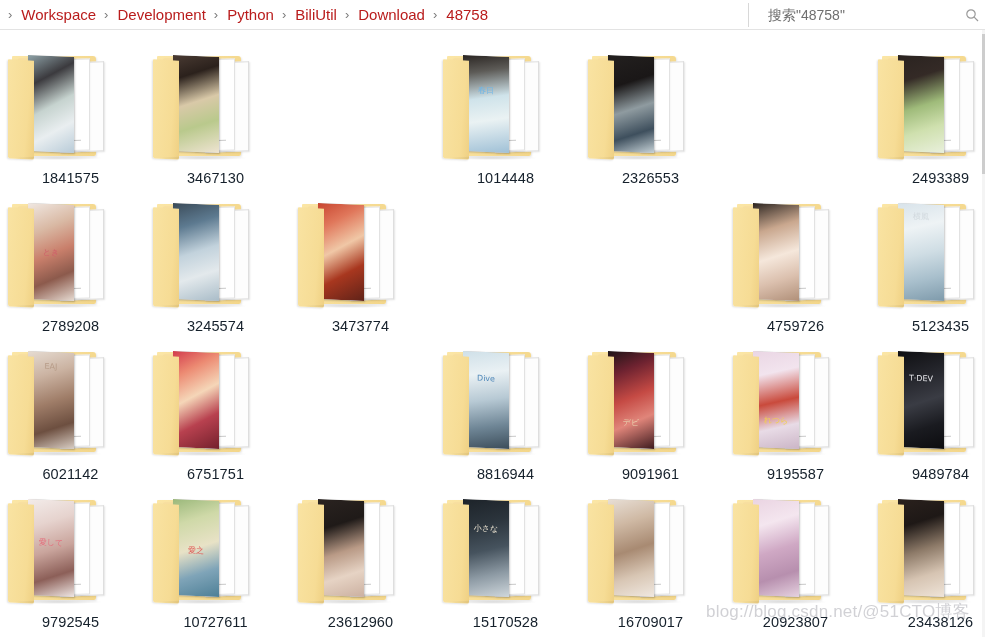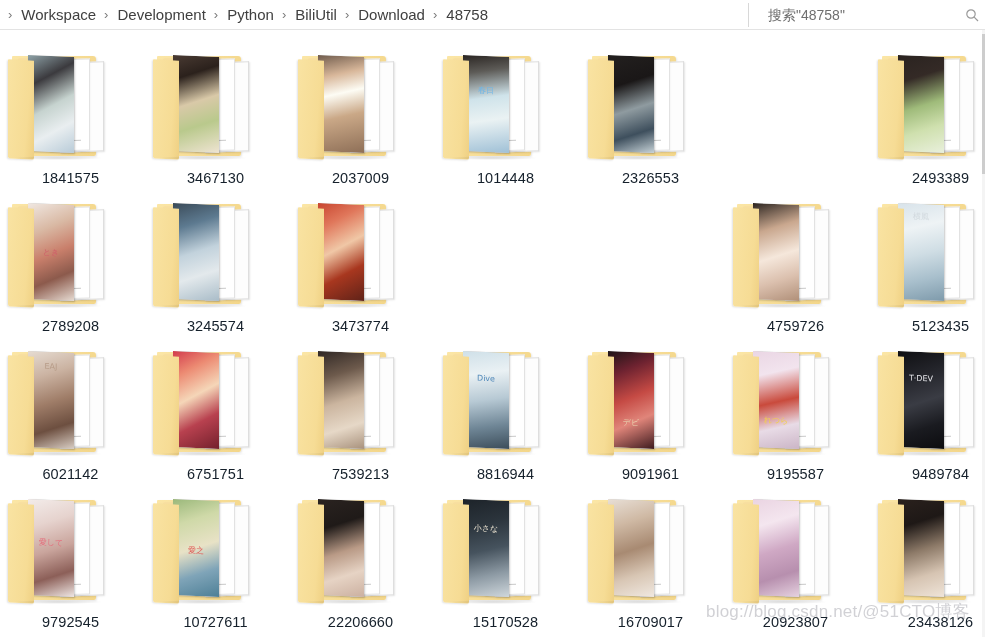--- a/index.html
+++ b/index.html
@@ -29,21 +29,21 @@
     background: #ffffff;
   }
   .crumb-sep {
     color: #7a7a7a;
     font-size: 13px;
     padding: 0 7px 0 6px;
     line-height: 1;
     user-select: none;
   }
   .crumb-item {
-    color: #404040;
+    color: #b91c1c;
     font-size: 15px;
     line-height: 1;
     white-space: nowrap;
     padding: 3px 2px;
   }
   #crumb-dropdown {
     position: absolute;
     right: 36px; top: 0;
     width: 22px; height: 29px;
     display: flex; align-items: center; justify-content: center;
@@ -324,39 +324,20 @@
           <div class="page-ticks2"></div>
         </div>
         <div class="thumb">
           <div class="thumb-inner" style="background: linear-gradient(160deg, rgb(74, 59, 51) 0%, rgb(43, 33, 28) 22%, rgb(217, 201, 168) 48%, rgb(185, 201, 140) 70%, rgb(239, 228, 210) 100%);"></div>
         </div>
         <div class="fld-front"></div>
         <div class="fld-shadow"></div>
       </div>
       <div class="label">3467130</div>
     </div>
-    <div class="cell" style="left: 288px; top: 18px;">
-      <div class="folder">
-        <div class="fld-back">
-          <div class="fld-tab"></div>
-        </div>
-        <div class="sheet-far"></div>
-        <div class="sheet-near">
-          <div class="page-rule"></div>
-          <div class="page-ticks"></div>
-          <div class="page-ticks2"></div>
-        </div>
-        <div class="thumb">
-          <div class="thumb-inner" style="background: linear-gradient(165deg, rgb(111, 91, 76) 0%, rgb(216, 183, 154) 22%, rgb(253, 252, 244) 40%, rgb(202, 168, 135) 62%, rgb(142, 111, 87) 100%);"></div>
-        </div>
-        <div class="fld-front"></div>
-        <div class="fld-shadow"></div>
-      </div>
-      <div class="label">2037009</div>
-    </div>
     <div class="cell" style="left: 433px; top: 18px;">
       <div class="folder">
         <div class="fld-back">
           <div class="fld-tab"></div>
         </div>
         <div class="sheet-far"></div>
         <div class="sheet-near">
           <div class="page-rule"></div>
           <div class="page-ticks"></div>
           <div class="page-ticks2"></div>
@@ -537,39 +518,20 @@
           <div class="page-ticks2"></div>
         </div>
         <div class="thumb">
           <div class="thumb-inner" style="background: linear-gradient(150deg, rgb(210, 58, 76) 0%, rgb(236, 138, 114) 22%, rgb(245, 214, 184) 46%, rgb(184, 65, 79) 70%, rgb(115, 32, 44) 100%);"></div>
         </div>
         <div class="fld-front"></div>
         <div class="fld-shadow"></div>
       </div>
       <div class="label">6751751</div>
     </div>
-    <div class="cell" style="left: 288px; top: 314px;">
-      <div class="folder">
-        <div class="fld-back">
-          <div class="fld-tab"></div>
-        </div>
-        <div class="sheet-far"></div>
-        <div class="sheet-near">
-          <div class="page-rule"></div>
-          <div class="page-ticks"></div>
-          <div class="page-ticks2"></div>
-        </div>
-        <div class="thumb">
-          <div class="thumb-inner" style="background: linear-gradient(160deg, rgb(47, 39, 36) 0%, rgb(109, 90, 76) 26%, rgb(203, 181, 159) 52%, rgb(230, 216, 199) 76%, rgb(168, 145, 124) 100%);"></div>
-        </div>
-        <div class="fld-front"></div>
-        <div class="fld-shadow"></div>
-      </div>
-      <div class="label">7539213</div>
-    </div>
     <div class="cell" style="left: 433px; top: 314px;">
       <div class="folder">
         <div class="fld-back">
           <div class="fld-tab"></div>
         </div>
         <div class="sheet-far"></div>
         <div class="sheet-near">
           <div class="page-rule"></div>
           <div class="page-ticks"></div>
           <div class="page-ticks2"></div>
@@ -693,21 +655,21 @@
           <div class="page-rule"></div>
           <div class="page-ticks"></div>
           <div class="page-ticks2"></div>
         </div>
         <div class="thumb">
           <div class="thumb-inner" style="background: linear-gradient(160deg, rgb(42, 35, 32) 0%, rgb(31, 26, 24) 28%, rgb(185, 154, 134) 54%, rgb(230, 211, 196) 76%, rgb(203, 176, 160) 100%);"></div>
         </div>
         <div class="fld-front"></div>
         <div class="fld-shadow"></div>
       </div>
-      <div class="label">22206660</div>
+      <div class="label">23612960</div>
     </div>
     <div class="cell" style="left: 433px; top: 462px;">
       <div class="folder">
         <div class="fld-back">
           <div class="fld-tab"></div>
         </div>
         <div class="sheet-far"></div>
         <div class="sheet-near">
           <div class="page-rule"></div>
           <div class="page-ticks"></div>

